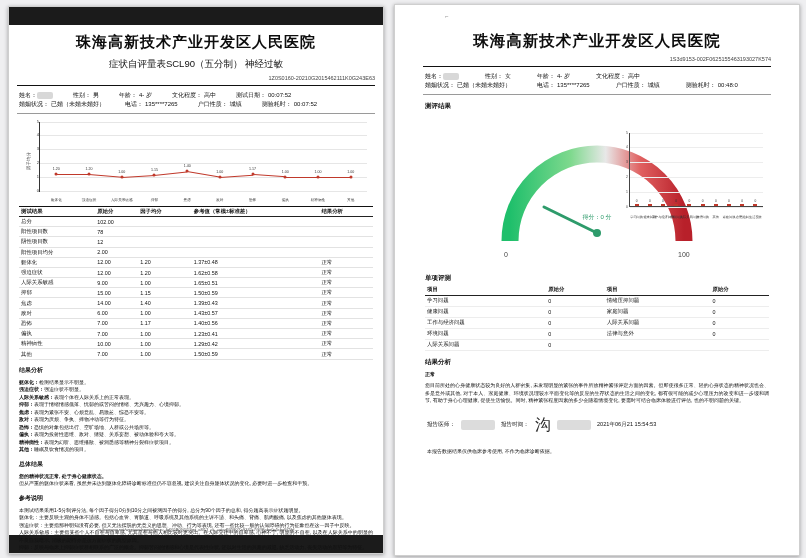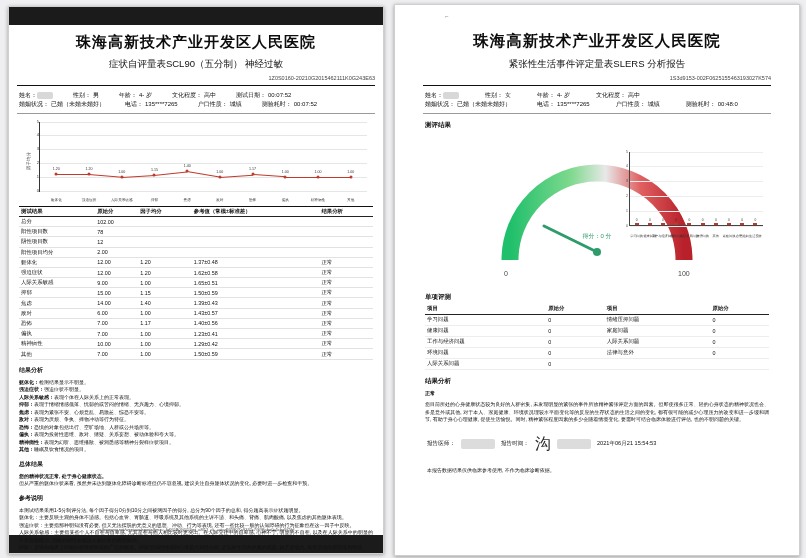--- a/index.html
+++ b/index.html
@@ -359,21 +359,20 @@
 
       <div class="footer-url">nc/happyuy.net/wenjuan/eports/fenzu_fid%5B0%5D?mt_a8/1?_ck_=atcd60580?'a9342c7@98abe0a5cbe975bf</div>
     </div>
   </div>
 
   <div class="panel right">
     <div class="corner-mark" style="left:50px;top:8px;">⌐</div>
     <div class="page right-page">
 
       <div class="hosp-title">珠海高新技术产业开发区人民医院</div>
-      <div class="subtitle">紧张性生活事件评定量表SLERS 分析报告</div>
       <div class="code-line">1S3d9153-002F0625155463193027K574</div>
       <div class="rule"></div>
 
       <div class="info">
         <div class="inforow" style="gap:26px;">
           <span class="infocell">
             <span class="lbl">姓名：</span>
             <span class="blurv"></span>
           </span>
           <span class="infocell">

